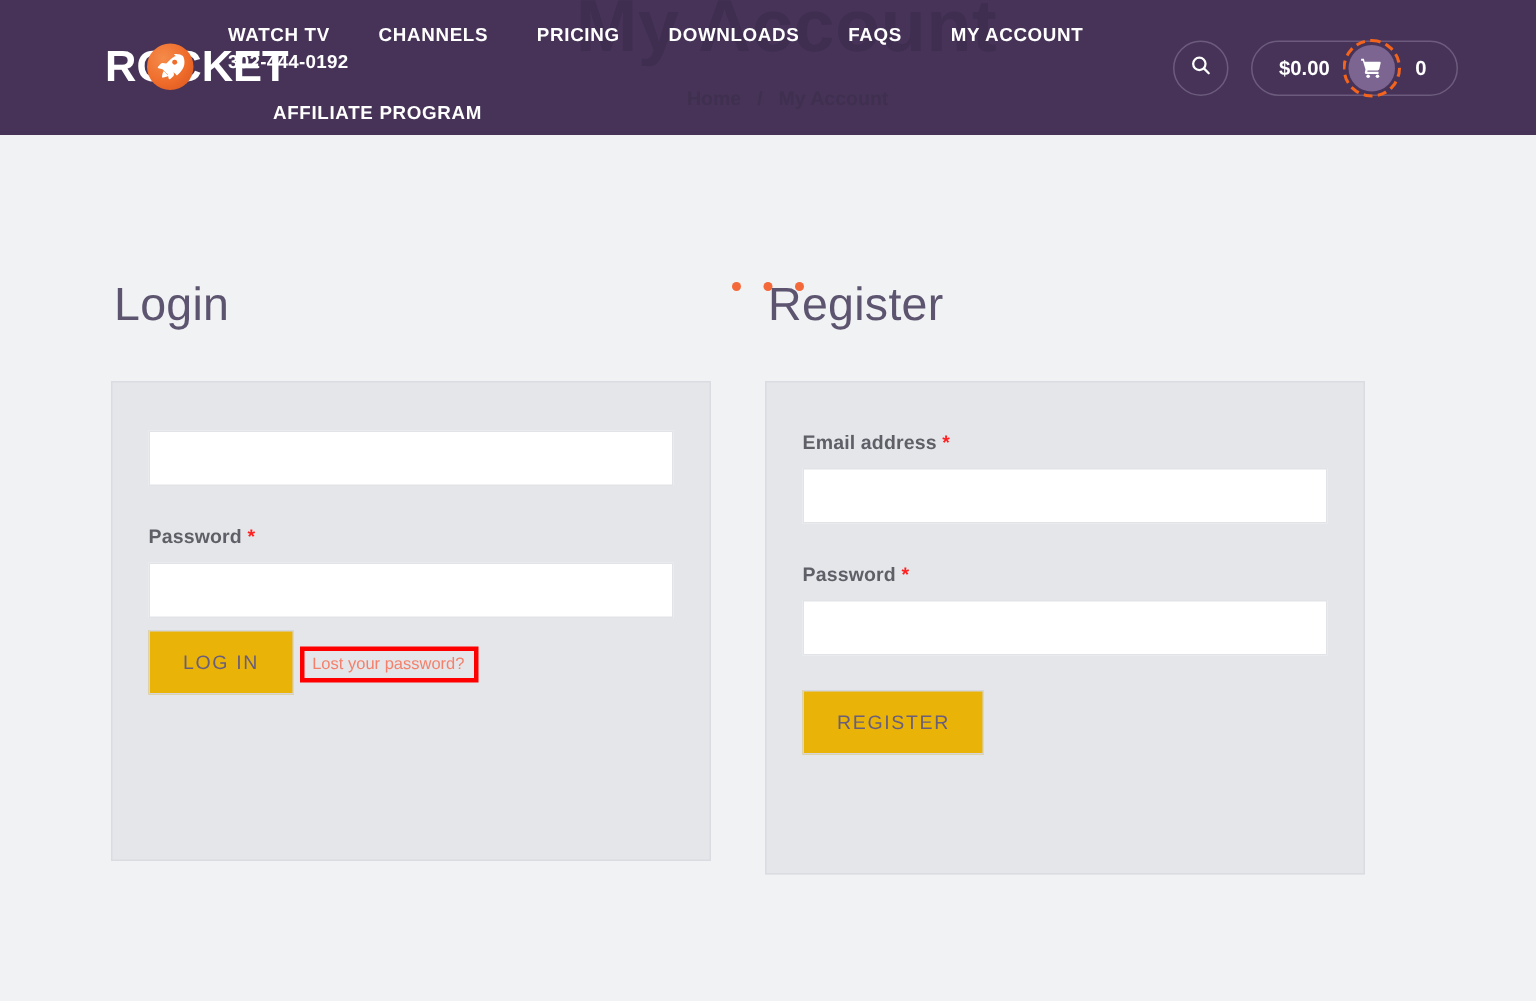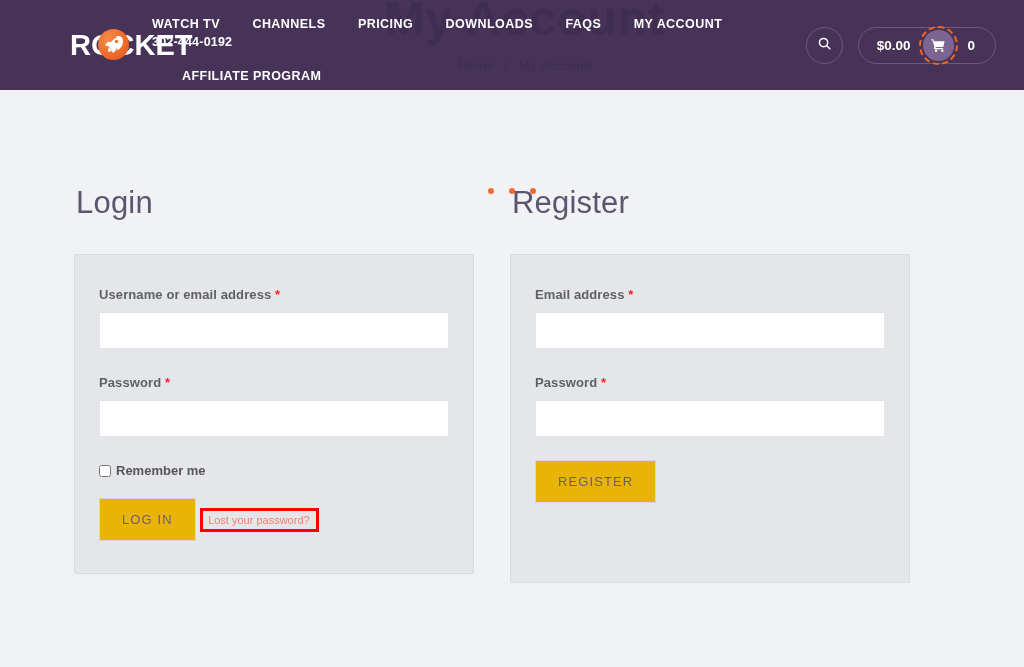--- a/index.html
+++ b/index.html
@@ -101,21 +101,21 @@
     font-weight: 700;
     letter-spacing: .2px;
     cursor: pointer;
     position: relative;
     z-index: 4;
     white-space: nowrap;
   }
 
   .header-actions {
     position: absolute;
-    right: 28px;
+    right: 52px;
     top: 27px;
     display: flex;
     align-items: center;
     gap: 15px;
     z-index: 5;
   }
   .search-btn {
     width: 37px; height: 37px;
     border-radius: 50%;
     border: 1px solid #6c5b7c;
@@ -372,36 +372,28 @@
     <span class="dot"></span>
     <span class="dot"></span>
   </div>
 
   <div class="columns">
 
     <div class="col">
       <h2 class="col-heading">Login</h2>
 
       <div class="panel panel-login">
-        <div class="field-label">
-          <span>Username or email address</span>
-          <span class="req">*</span>
-        </div>
         <input class="text-input" type="text" placeholder="" style="">
 
         <div class="field-label">
           <span>Password</span>
           <span class="req">*</span>
         </div>
         <input class="text-input" type="password" placeholder="" style="">
 
-        <label class="remember-row">
-          <input type="checkbox" style="">
-          <span class="remember-label">Remember me</span>
-        </label>
 
         <button class="btn">LOG IN</button>
 
         <div class="lost-pw-wrap">
           <a class="lost-pw">Lost your password?</a>
           <span class="annot-box"></span>
         </div>
       </div>
     </div>
 

